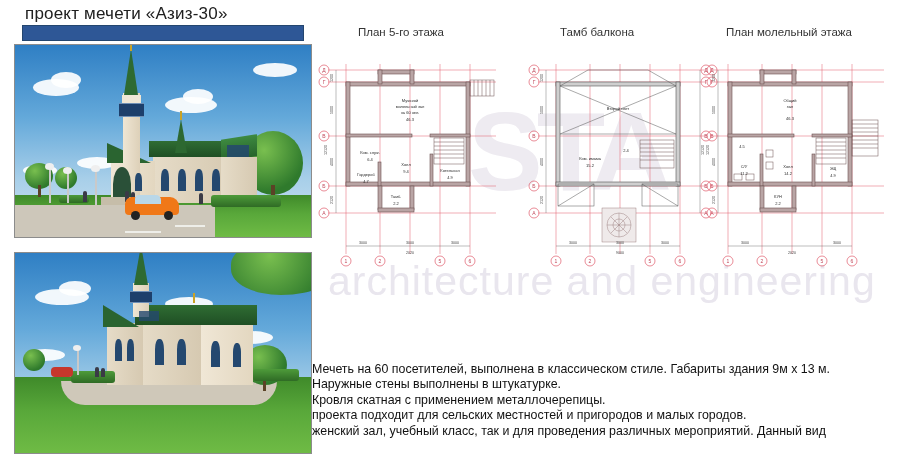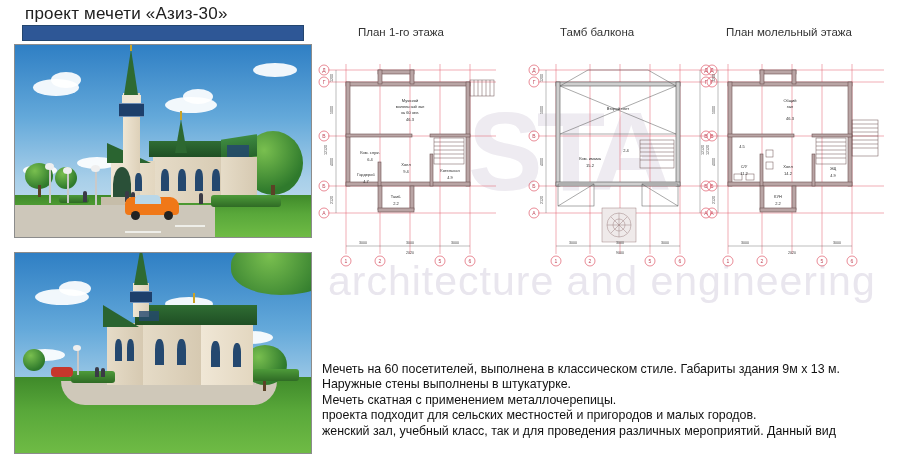--- a/index.html
+++ b/index.html
@@ -68,21 +68,21 @@
 
   
   .plan-title{
     position:absolute;font-size:11.5px;color:#333;white-space:nowrap;
   }
   .plan{position:absolute;}
   .plan-canvas{position:absolute;left:0;top:0;}
 
   
   .desc{
-    position:absolute;left:322px;top:362px;width:575px;
+    position:absolute;left:312px;top:362px;width:575px;
     font-size:12.4px;line-height:15.4px;color:#111;
   }
   .desc div{white-space:nowrap;}
 
   
   .wm-wrap{position:absolute;left:320px;top:90px;width:580px;height:240px;
            pointer-events:none;overflow:hidden;}
   .wm-text{
     position:absolute;left:8px;top:168px;
     font-size:41px;color:#e9e6ee;letter-spacing:1px;white-space:nowrap;
@@ -212,21 +212,21 @@
     <div class="car" style="left:36px;top:114px;width:22px;height:10px;background:#c6372c;border-radius:4px;"></div>
     <div class="person" style="left:80px;top:114px;width:4px;height:10px;"></div>
     <div class="person" style="left:86px;top:115px;width:4px;height:9px;"></div>
   </div>
 
   <div class="wm-wrap">
     <div class="wm-logo">STA</div>
     <div class="wm-text">architecture and engineering</div>
   </div>
 
-  <div class="plan-title" style="left:358px;top:26px;">План 1-го этажа</div>
+  <div class="plan-title" style="left:358px;top:26px;">План 5-го этажа</div>
   <div class="plan-title" style="left:560px;top:26px;">Тамб балкона</div>
   <div class="plan-title" style="left:726px;top:26px;">План молельный этажа</div>
 
   <div class="plan" style="left:318px;top:58px;width:190px;height:220px;">
     <svg class="plan-canvas" width="190" height="220" viewBox="0 0 190 220">
       <g stroke="#e05a6a" stroke-width="0.5" fill="none">
         <line x1="10" y1="12" x2="178" y2="12"></line>
           <line x1="10" y1="24" x2="178" y2="24"></line>
         <line x1="10" y1="78" x2="178" y2="78"></line>
           <line x1="10" y1="128" x2="178" y2="128"></line>
@@ -532,18 +532,18 @@
         <text x="78" y="140">КУН</text>
           <text x="78" y="147">2.2</text>
         <text x="42" y="90">4.5</text>
       </g>
     </svg>
   </div>
 
   <div class="desc">
     <div>Мечеть на 60 посетителей, выполнена в классическом стиле. Габариты здания 9м х 13 м.</div>
     <div>Наружные стены выполнены в штукатурке.</div>
-    <div> Мечеть скатная с применением металлочерепицы.</div>
+    <div> Кровля скатная с применением металлочерепицы.</div>
     <div>проекта подходит для сельских местностей и  пригородов и малых городов.</div>
     <div> женский зал, учебный класс, так и для проведения различных мероприятий. Данный вид</div>
   </div>
 
 </div>
 
 </body></html>

